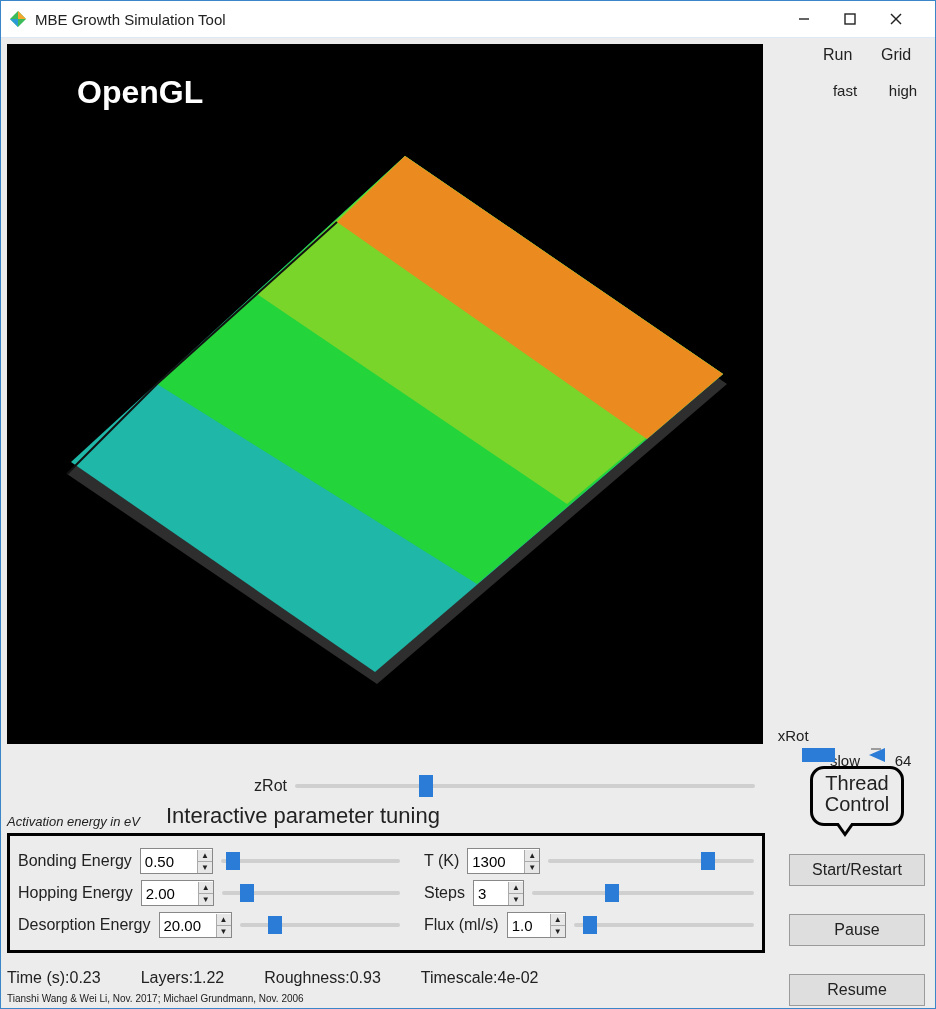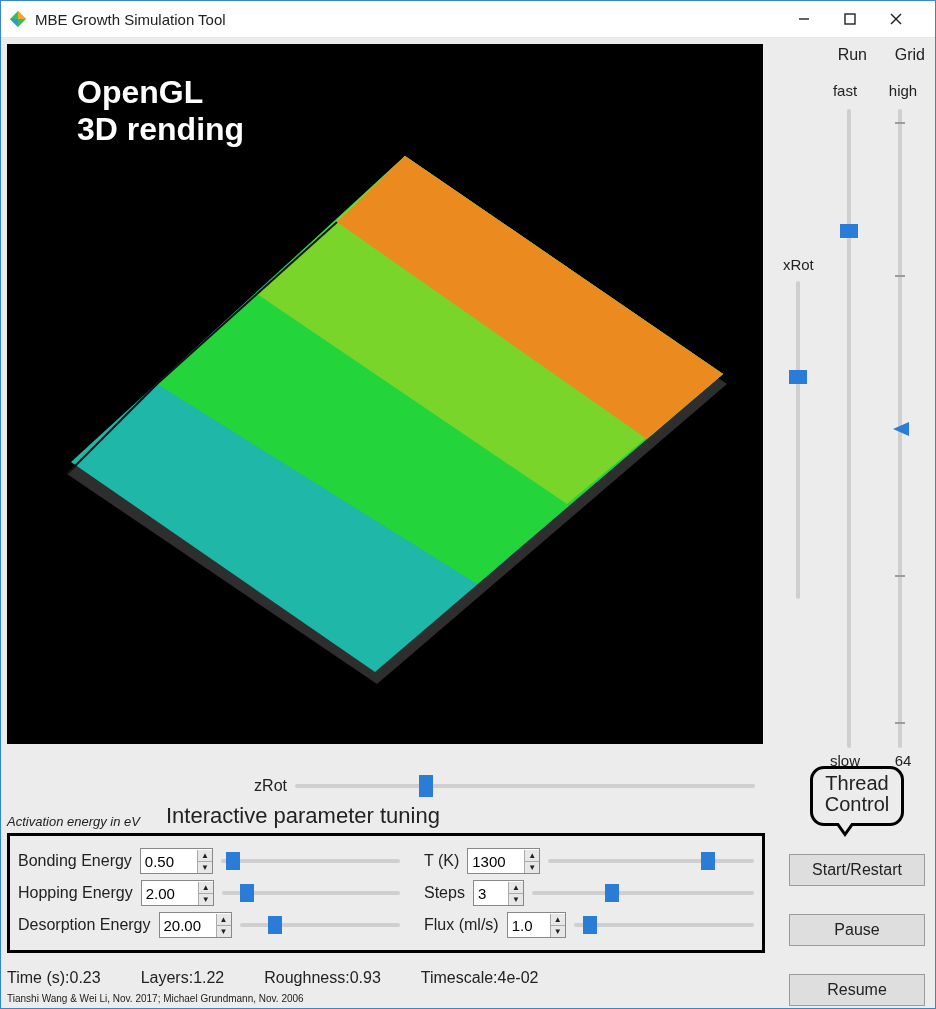--- a/index.html
+++ b/index.html
@@ -7,25 +7,25 @@
 .titlebar{height:36px;display:flex;align-items:center;padding:0 16px 0 8px;border-bottom:1px solid #dfe9f5}
 .titlebar .icon{width:18px;height:18px;margin-right:8px}
 .titlebar .title{flex:1;font-size:15px}
 .winbtn{width:46px;height:30px;display:flex;align-items:center;justify-content:center;color:#333}
 .client{flex:1;background:#ececec;display:flex;flex-direction:column;padding:6px 6px 4px 6px;box-sizing:border-box}
 .toprow{display:flex;flex:1;min-height:0}
 .viewport{width:756px;height:700px;background:#000;position:relative}
 .ogltxt{position:absolute;top:30px;left:70px;color:#fff;font-size:32px;font-weight:600;line-height:1.15}
 .sidepanel{flex:1;display:flex;flex-direction:column;align-items:center;padding:2px 4px 0 10px}
 .hdrrow{display:flex;width:100%;justify-content:flex-end;gap:14px;font-size:16px}
-.hdrrow .col{width:44px;text-align:right}
+.hdrrow .col{width:44px;text-align:left}
 .subrow{display:flex;width:100%;justify-content:flex-end;gap:14px;margin-top:18px;font-size:15px}
 .subrow .col{width:44px;text-align:center}
 .vslidezone{display:flex;width:100%;flex:1;align-items:stretch;margin-top:8px}
-.vsl-wrap{flex:1;display:flex;flex-direction:column;align-items:center}
+.vsl-wrap{flex:1;display:flex;align-items:flex-end}
 .vsl-label{font-size:15px;margin-bottom:6px}
 .vsl{width:4px;flex:1;background:#cfcfcf;border-radius:2px;position:relative;margin:2px 0}
 .vsl .thumb{position:absolute;left:-7px;width:18px;height:14px;background:#2a7cd6}
 .vsl .tick{position:absolute;left:-3px;width:10px;height:2px;background:#9c9c9c}
 .vsl .thumb.arrow{width:18px;height:14px;background:none}
 .vsl .thumb.arrow svg{overflow:visible}
 .bot-sliderrow{display:flex;width:100%;justify-content:flex-end;gap:14px;font-size:15px;margin-top:2px}
 .bot-sliderrow .col{width:44px;text-align:center}
 .zrotrow{display:flex;align-items:center;margin:8px 0 4px 0}
 .zrotrow .lbl{width:280px;text-align:right;padding-right:8px;font-size:16px}
@@ -95,21 +95,20 @@
         <svg width="756" height="700" viewBox="0 0 756 700">
           <polygon points="60,430 400,120 720,340 370,640" fill="#2e2e2e"></polygon>
           <polygon points="64,418 398,112 716,330 368,628" fill="#1eb7a8"></polygon>
           <polygon points="150,340 398,112 716,330 470,540" fill="#23d43b"></polygon>
           <polygon points="250,250 398,112 716,330 560,460" fill="#7ad52a"></polygon>
           <polygon points="330,178 398,112 716,330 640,395" fill="#ea8a1f"></polygon>
           <path d="M60,430 L150,340 M150,340 L250,250 M250,250 L330,178" stroke="#111" stroke-width="2" fill="none"></path>
         </svg>
         <div class="ogltxt">
           <div>OpenGL</div>
-          <div>3D rending</div>
         </div>
       </div>
 
       <div class="sidepanel">
         <div class="hdrrow">
           <div class="col">Run</div>
           <div class="col">Grid</div>
         </div>
         <div class="subrow">
           <div class="col">fast</div>

